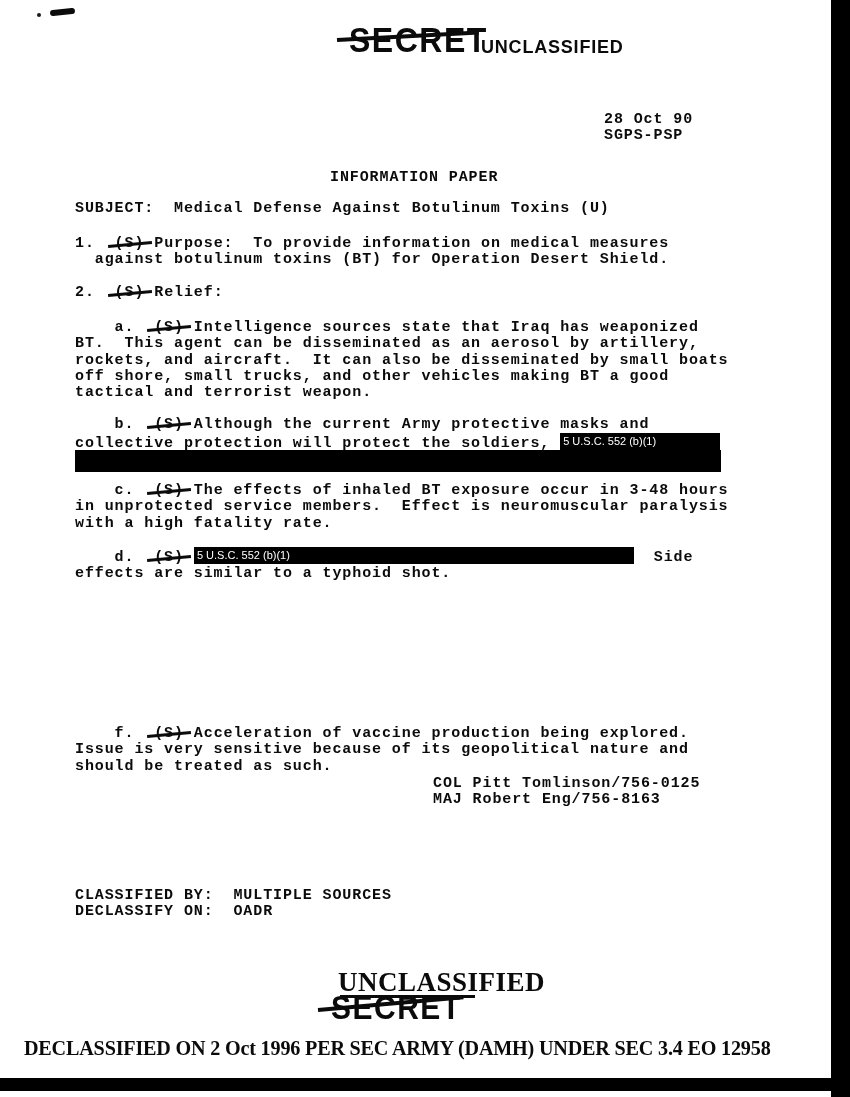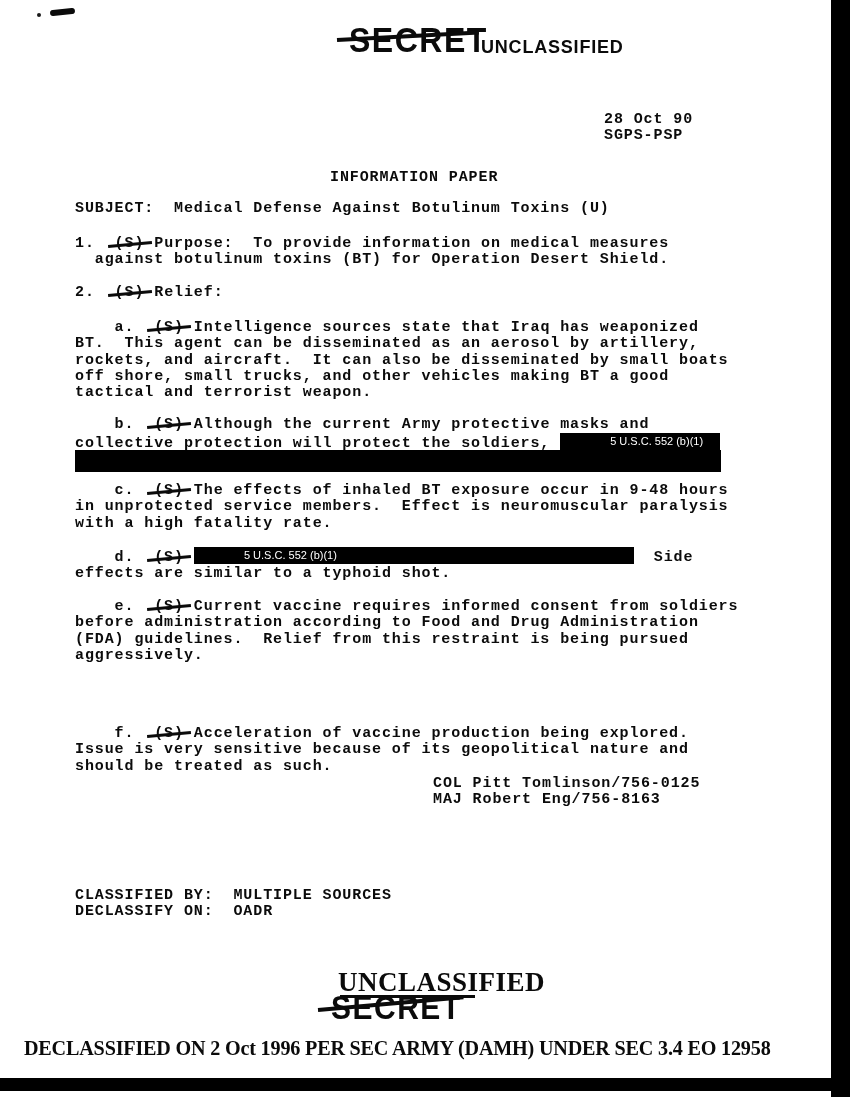--- a/index.html
+++ b/index.html
@@ -34,21 +34,21 @@
   .serif-bold { font-family:"Liberation Serif", serif; font-weight:700; }
   
   .bar-inline {
     display:inline-block; background:#000; height:17px; vertical-align:-3px;
     overflow:hidden;
   }
   .bar-full { position:absolute; background:#000; }
   .redaction-label {
     display:block; color:#ffffff; font-family:"Liberation Sans", sans-serif;
     font-weight:400; font-size:11px; line-height:17px; letter-spacing:0;
-    padding-left:3px; white-space:nowrap;margin-left:47px;
+    padding-left:3px; white-space:nowrap;
   }
   
   .edge-right { position:absolute; top:0; right:0; width:19px; height:100%; background:#000; }
   .edge-bottom { position:absolute; left:0; top:1078px; width:850px; height:13px; background:#000; }
   .mark-dot { position:absolute; left:37px; top:13px; width:4px; height:4px; background:#1a1a1a; border-radius:50%; }
   .mark-squiggle { position:absolute; left:50px; top:9px; width:25px; height:6px; background:#0b0b0b; border-radius:3px; transform:rotate(-6deg); }
   .footer-underline { position:absolute; left:340px; top:995px; width:135px; height:3px; background:#0b0b0b; }
 </style>
 </head>
 <body>
@@ -79,31 +79,27 @@
   <div class="abs mono" style="left:75px; top:320px;"><span>    a.  </span><span class="struck">(S)</span><span> Intelligence sources state that Iraq has weaponized
 BT.  This agent can be disseminated as an aerosol by artillery,
 rockets, and aircraft.  It can also be disseminated by small boats
 off shore, small trucks, and other vehicles making BT a good
 tactical and terrorist weapon.</span></div>
 
   <div class="abs mono" style="left:75px; top:417px;"><span>    b.  </span><span class="struck">(S)</span><span> Although the current Army protective masks and
 collective protection will protect the soldiers, </span><span class="bar-inline" style="width:160px;"><span class="redaction-label">5 U.S.C. 552 (b)(1)</span></span></div>
   <div class="bar-full" style="left:75px; top:450px; width:646px; height:22px;"></div>
 
-  <div class="abs mono" style="left:75px; top:483px;"><span>    c.  </span><span class="struck">(S)</span><span> The effects of inhaled BT exposure occur in 9-48 hours
+  <div class="abs mono" style="left:75px; top:483px;"><span>    c.  </span><span class="struck">(S)</span><span> The effects of inhaled BT exposure occur in 3-48 hours
 in unprotected service members.  Effect is neuromuscular paralysis
 with a high fatality rate.</span></div>
 
   <div class="abs mono" style="left:75px; top:547px;"><span>    d.  </span><span class="struck">(S)</span><span class="bar-inline" style="width:440px; margin-left:10px;"><span class="redaction-label">5 U.S.C. 552 (b)(1)</span></span><span>  Side
 effects are similar to a typhoid shot.</span></div>
 
-  <div class="abs mono" style="left:75px; top:599px;"><span>    e.  </span><span class="struck">(S)</span><span> Current vaccine requires informed consent from soldiers
-before administration according to Food and Drug Administration
-(FDA) guidelines.  Relief from this restraint is being pursued
-aggressively.</span></div>
 
   <div class="abs mono" style="left:75px; top:680px;margin-top:46px;"><span>    f.  </span><span class="struck">(S)</span><span> Acceleration of vaccine production being explored.
 Issue is very sensitive because of its geopolitical nature and
 should be treated as such.</span></div>
 
   <div class="abs mono" style="left:433px; top:776px;">COL Pitt Tomlinson/756-0125
 MAJ Robert Eng/756-8163</div>
 
   <div class="abs mono" style="left:75px; top:888px;">CLASSIFIED BY:  MULTIPLE SOURCES
 DECLASSIFY ON:  OADR</div>

